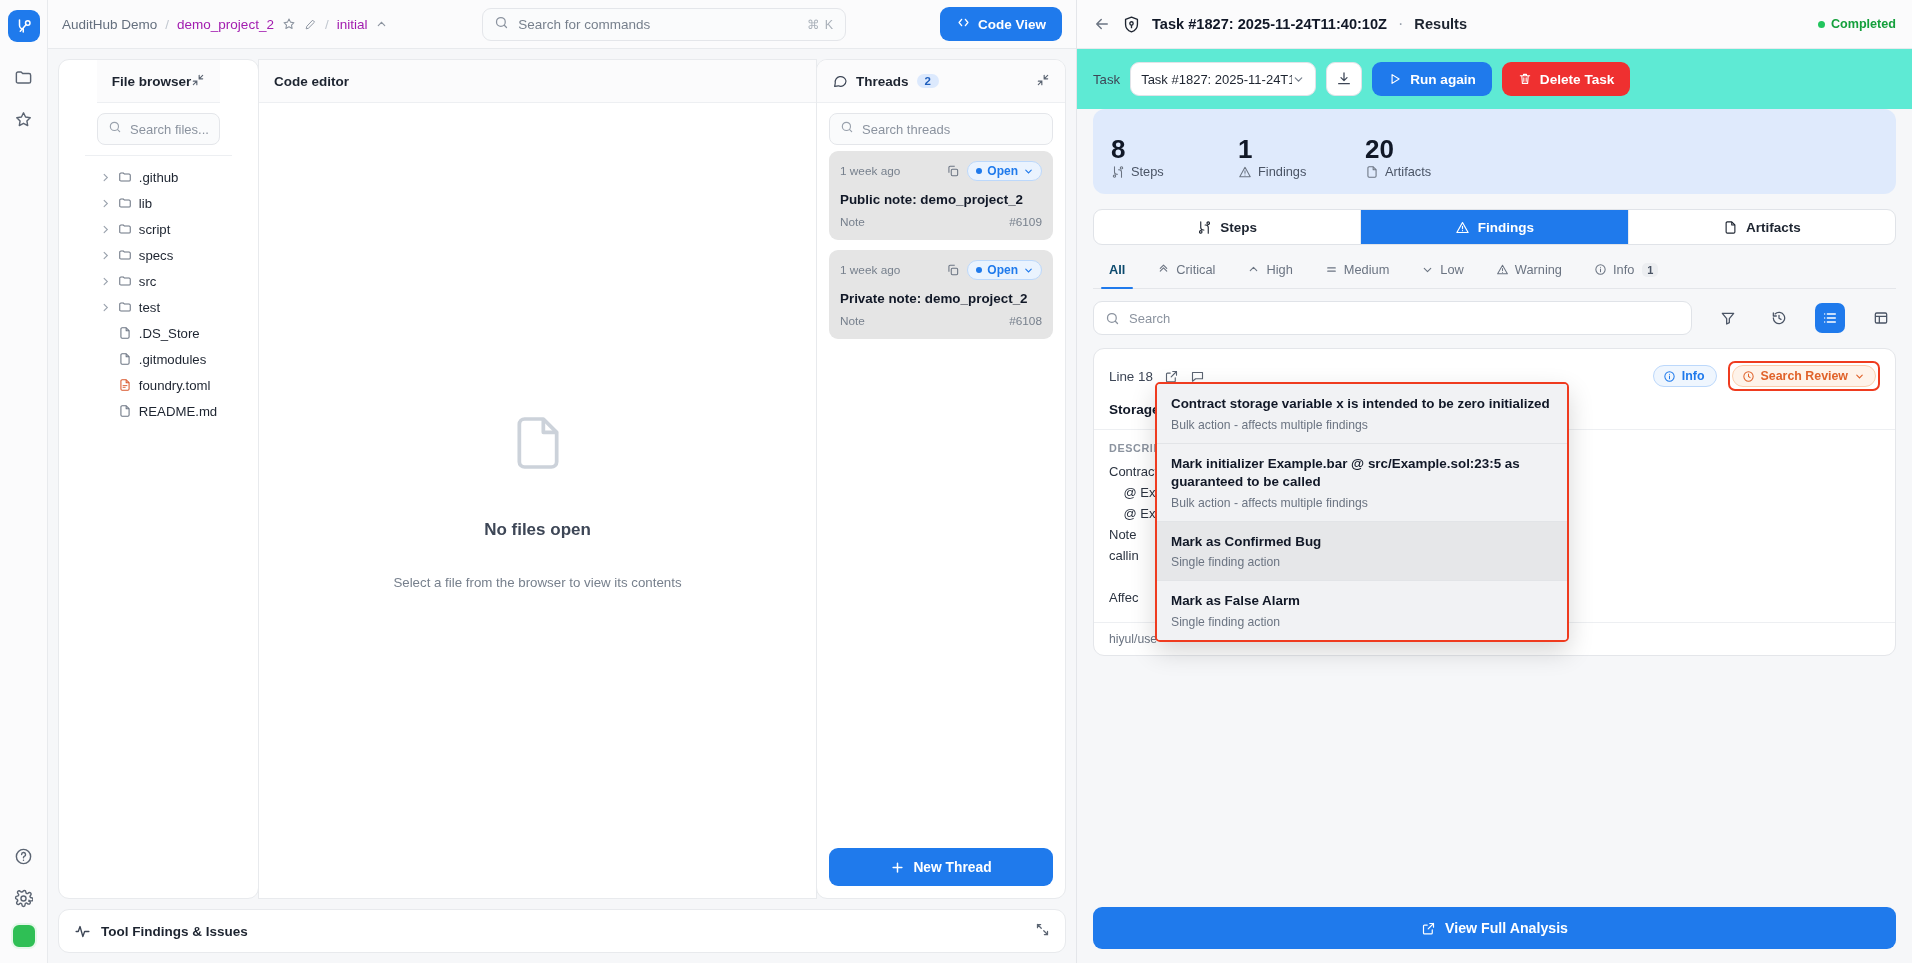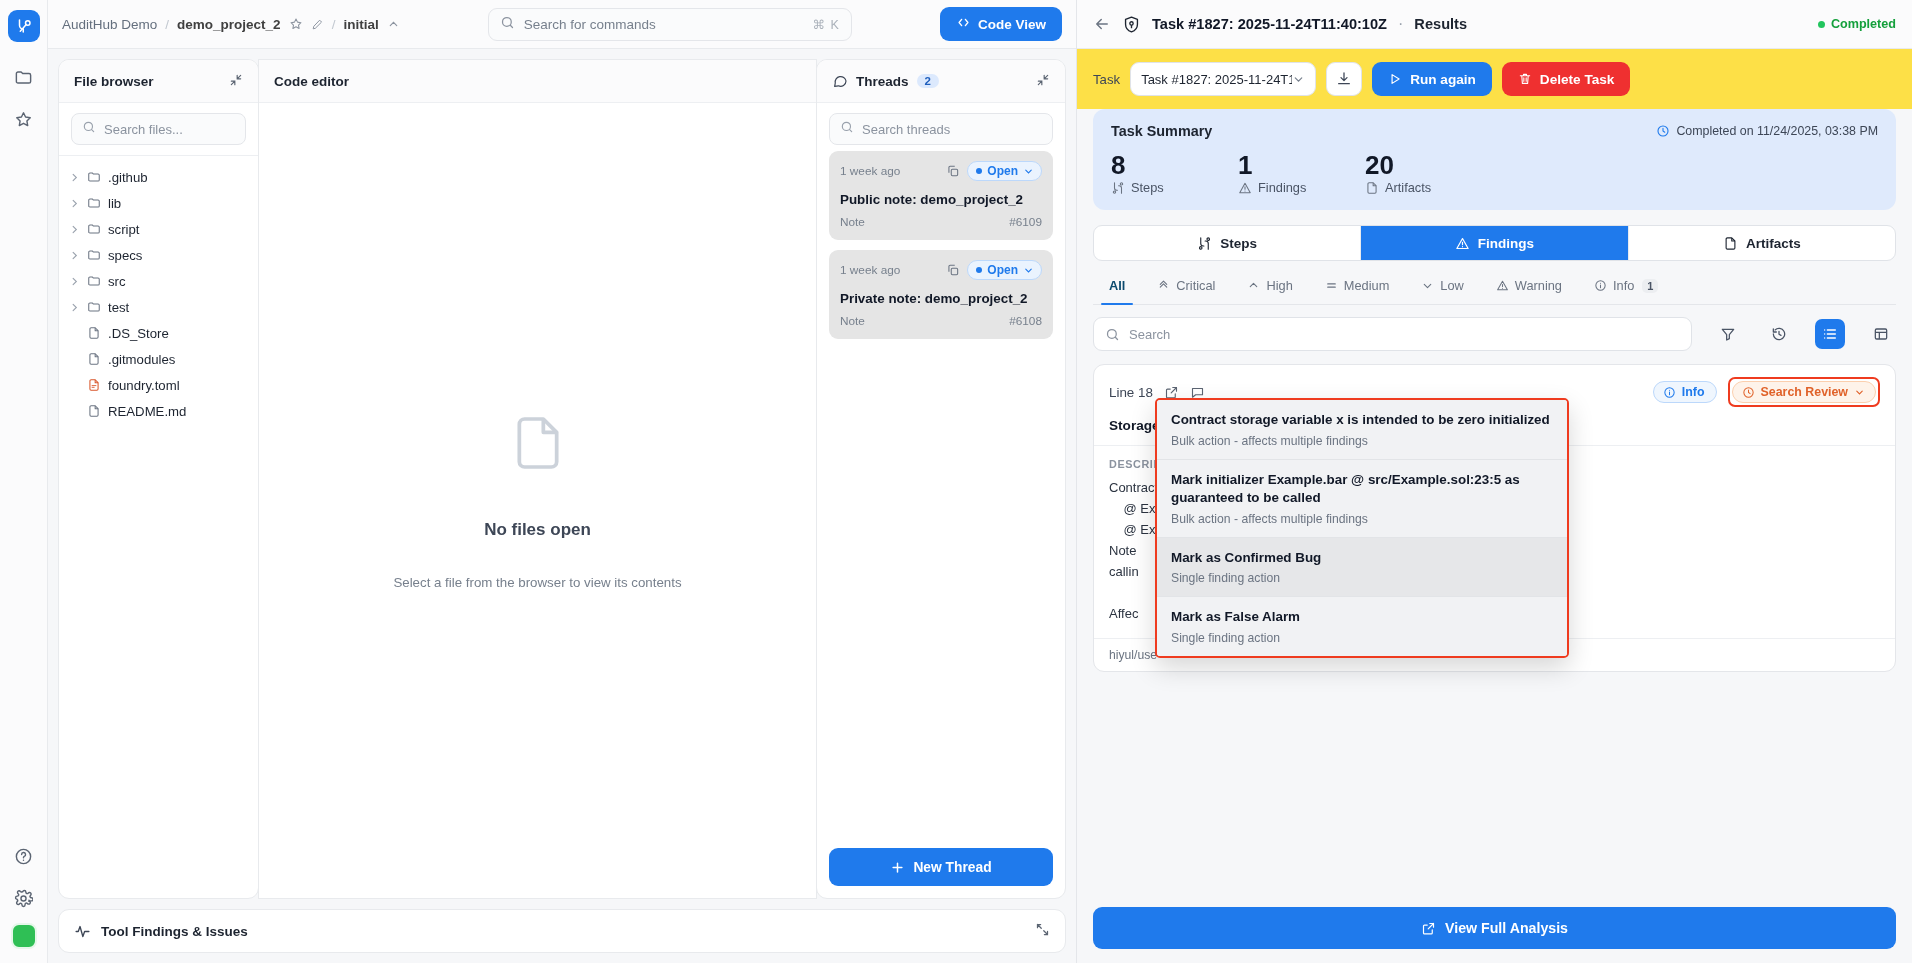--- a/index.html
+++ b/index.html
@@ -40,21 +40,21 @@
   .mainwrap { flex: 1 1 auto; display: flex; flex-direction: column; min-width: 0; }
 
   
   .topbar {
     height: 49px; flex: 0 0 49px; background: #fbfbfc;
     border-bottom: 1px solid #e8eaed;
     display: flex; align-items: center; padding: 0 14px;
   }
   .crumbs { display: flex; align-items: center; gap: 8px; font-size: 13.5px; }
   .crumb-muted { color: #646f7e; }
-  .crumb-strong { color: #404040; font-weight: 700; }
+  .crumb-strong { color: #a21caf; font-weight: 400; }
   .crumb-sep { color: #c2c8d0; }
   .crumb-ico { color: #8b939f; display: flex; align-items: center; }
   .topbar-center { flex: 1 1 auto; display: flex; justify-content: center; }
   .cmd-search {
     width: 364px; height: 33px; border: 1px solid #e4e6ea; border-radius: 9px;
     background: #fafbfc; display: flex; align-items: center;
     padding: 0 11px; gap: 9px;
   }
   .cmd-search .ph { flex: 1 1 auto; color: #77808d; font-size: 13.5px; }
   .kbd { color: #aab1ba; font-size: 12.5px; letter-spacing: 1px; }
@@ -73,21 +73,21 @@
   .panel-head {
     height: 43px; flex: 0 0 43px; display: flex; align-items: center;
     padding: 0 15px; border-bottom: 1px solid #edeff2;
     font-size: 13.5px; font-weight: 600; color: #1d2430;
     background: #fbfbfc;
   }
   .panel-head .spacer { flex: 1 1 auto; }
   .shrink-ico { color: #5b6472; cursor: pointer; }
 
   
-  .filebrowser { width: 201px; flex: 0 0 201px; }
+  .filebrowser { width: 201px; flex: 0 0 201px; align-items: center; }
   .fb-search-wrap { padding: 10px 12px; border-bottom: 1px solid #edeff2; }
   .fb-search {
     height: 32px; border: 1px solid #e4e6ea; border-radius: 8px;
     background: #fafbfc; display: flex; align-items: center; gap: 8px;
     padding: 0 10px;
   }
   .fb-search .ph { color: #8b939f; font-size: 13px; }
   .fb-tree { padding: 8px 0; overflow-y: auto; }
   .fb-row {
     display: flex; align-items: center; gap: 7px; height: 26px;
@@ -165,21 +165,21 @@
   .rp-shield { color: #1d2430; display: flex; }
   .rp-title { font-size: 14.6px; font-weight: 700; color: #111827; }
   .rp-dot-sep { color: #9aa2ad; }
   .rp-results { font-size: 14.6px; font-weight: 600; color: #1d2430; }
   .rp-spacer { flex: 1 1 auto; }
   .rp-status { display: flex; align-items: center; gap: 6px; font-size: 12.6px; font-weight: 600; color: #14a03c; }
   .dot-green { width: 7px; height: 7px; border-radius: 50%; background: #22c55e; }
 
   .rp-actions {
     height: 60px; flex: 0 0 60px; display: flex; align-items: center;
-    gap: 10px; padding: 0 16px; background: #fde047;
+    gap: 10px; padding: 0 16px; background: #5eead4;
   }
   .rp-label { font-size: 13.2px; color: #3d4656; }
   .task-select {
     width: 186px; height: 34px; border: 1px solid #e0e3e8; border-radius: 9px;
     background: #fff; display: flex; align-items: center; padding: 0 10px;
     font-size: 13px; color: #1d2430; cursor: pointer;
   }
   .task-select .txt { flex: 1 1 auto; overflow: hidden; white-space: nowrap; }
   .icon-btn {
     width: 36px; height: 34px; border: 1px solid #e0e3e8; border-radius: 9px;
@@ -728,32 +728,20 @@
               <path d="M4 6.5h16M9.5 6.5V4h5v2.5M6.5 6.5l1 13h9l1-13M10 10v6M14 10v6"></path>
             </svg>
         </span>
         <span>Delete Task</span>
       </button>
     </div>
 
     <div class="rp-body">
 
       <div class="summary-card">
-        <div class="sc-head">
-          <span class="sc-title">Task Summary</span>
-          <span class="sc-completed">
-            <span class="sc-clock">
-              <svg width="14" height="14" viewBox="0 0 24 24" fill="none" stroke="currentColor" stroke-width="1.9" stroke-linecap="round">
-                  <circle cx="12" cy="12" r="8.6"></circle>
-                  <path d="M12 7.5V12l3 2"></path>
-                </svg>
-            </span>
-            <span>Completed on 11/24/2025, 03:38 PM</span>
-          </span>
-        </div>
         <div class="sc-stats">
           <div class="sc-stat">
             <div class="sc-num">8</div>
             <div class="sc-lbl">
               <span style="display:flex">
                 <svg width="14" height="14" viewBox="0 0 24 24" fill="none" stroke="currentColor" stroke-width="1.8" stroke-linecap="round">
                     <path d="M6 3v9a4 4 0 0 0 4 4h1"></path>
                     <circle cx="6" cy="19" r="2"></circle>
                     <path d="M18 21v-9a4 4 0 0 0-4-4h-1"></path>
                     <circle cx="18" cy="5" r="2"></circle>

